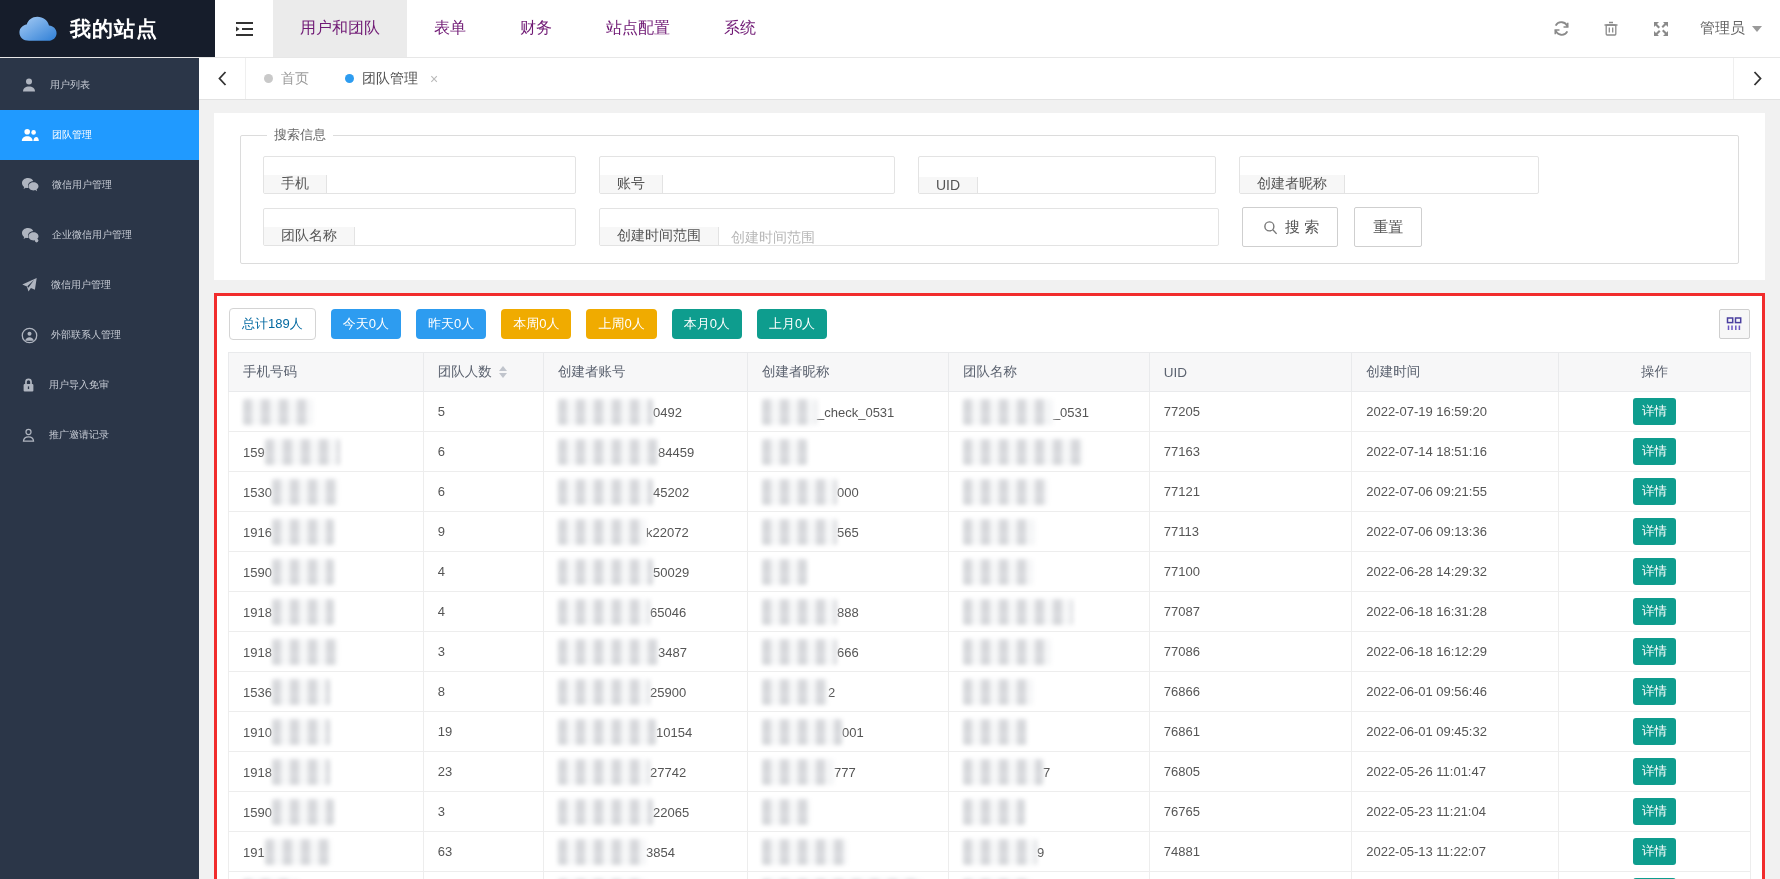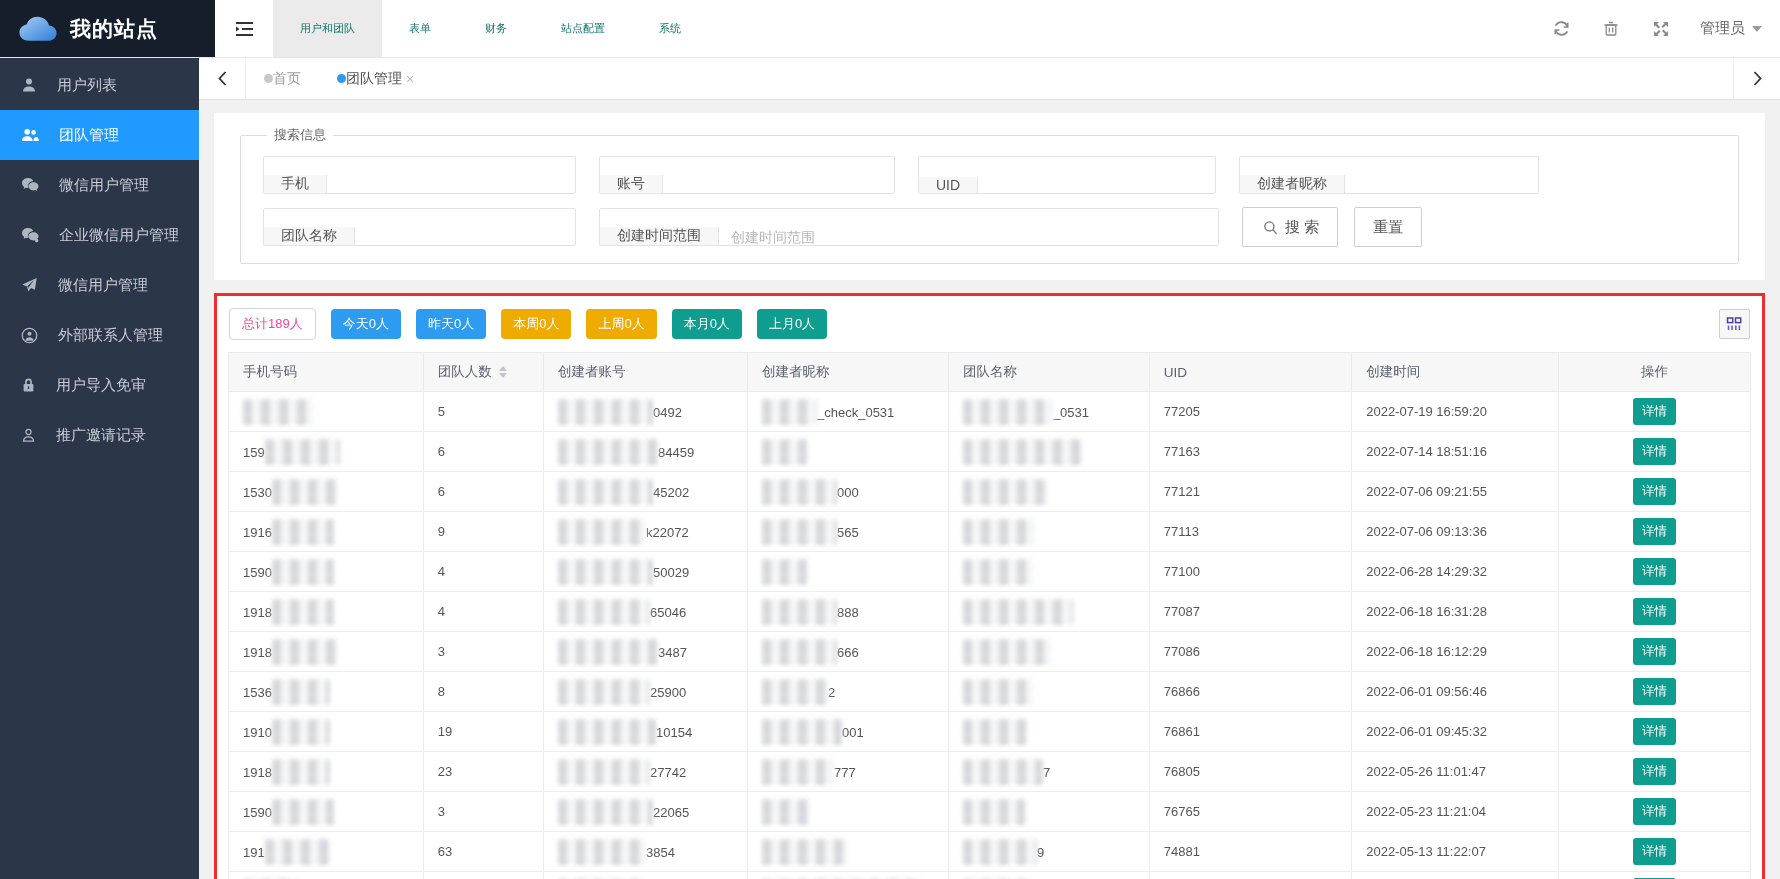--- a/index.html
+++ b/index.html
@@ -6,43 +6,43 @@
   body{font-family:"Liberation Sans","DejaVu Sans",sans-serif;}
   .app{width:1780px;height:879px;overflow:hidden;display:flex;flex-direction:column;background:#f1f1f1;}
 
   
   .topbar{height:57px;display:flex;background:#fff;border-bottom:1px solid #e7e7e7;flex:0 0 auto;}
   .logo{width:199px;flex:0 0 auto;background:#161d2b;color:#fff;display:flex;align-items:center;gap:10px;padding-left:16px;font-size:21px;font-weight:bold;letter-spacing:1px;}
   .logo svg{display:block;}
   .navbar{flex:1;display:flex;align-items:stretch;}
   .menu-toggle{width:58px;display:flex;align-items:center;justify-content:center;cursor:pointer;color:#333;}
   .nav-items{display:flex;align-items:stretch;}
-  .nav-item{padding:0 27px;display:flex;align-items:center;font-size:11px;color:#0f766e;cursor:pointer;white-space:nowrap;}
+  .nav-item{padding:0 27px;display:flex;align-items:center;font-size:16px;color:#701a75;cursor:pointer;white-space:nowrap;}
   .nav-item.active{background:#ebebeb;}
   .nav-right{margin-left:auto;display:flex;align-items:center;padding-right:18px;}
   .icon-btn{width:50px;height:100%;display:flex;align-items:center;justify-content:center;color:#8a8a8a;cursor:pointer;}
   .admin{display:flex;align-items:center;gap:7px;color:#666;font-size:15px;margin-left:14px;cursor:pointer;}
   .caret-down{width:0;height:0;border-left:5px solid transparent;border-right:5px solid transparent;border-top:6px solid #9a9a9a;display:inline-block;}
 
   
   .body{flex:1;display:flex;overflow:hidden;}
   .sidebar{width:199px;flex:0 0 auto;background:#2b3648;padding-top:2px;}
-  .side-item{height:50px;display:flex;align-items:center;gap:20px;padding-left:21px;font-size:15px;color:#c7ccd5;cursor:pointer;}
+  .side-item{height:50px;display:flex;align-items:center;gap:13px;padding-left:21px;font-size:10px;color:#c7ccd5;cursor:pointer;}
   .side-item svg{flex:0 0 auto;opacity:.85;}
   .side-item.active{background:var(--accent-blue,#209aff);color:#fff;}
   .side-item.active svg{opacity:1;}
 
   .main{flex:1;display:flex;flex-direction:column;overflow:hidden;min-width:0;}
 
   
   .tabbar{height:41px;background:#fff;border-bottom:1px solid #e2e2e2;display:flex;align-items:stretch;flex:0 0 auto;}
   .tab-arrow{width:46px;display:flex;align-items:center;justify-content:center;color:#333;cursor:pointer;}
   .tab-arrow.left{border-right:1px solid #efefef;}
   .tab-arrow.right{margin-left:auto;border-left:1px solid #efefef;}
-  .tab{display:flex;align-items:center;gap:0;padding:0 18px;font-size:14px;color:#9b9b9b;cursor:pointer;}
+  .tab{display:flex;align-items:center;gap:8px;padding:0 18px;font-size:14px;color:#9b9b9b;cursor:pointer;}
   .tab .dot{width:9px;height:9px;border-radius:50%;background:#c9c9c9;}
   .tab.active{color:#515151;}
   .tab.active .dot{background:var(--badge-blue,#2d9cf0);}
   .tab .close{color:#b9b9b9;font-size:14px;margin-left:4px;line-height:1;}
 
   
   .content{flex:1;overflow:hidden;padding:13px 15px 0;background:#f1f1f1;}
 
   .search-card{background:#fff;padding:13px 26px 16px;}
   fieldset.search-fs{border:1px solid #dcdcdc;border-radius:2px;margin:0;padding:12px 22px 16px;}
@@ -57,21 +57,21 @@
   .w-date{width:620px;}
   .btn{height:40px;border:1px solid #cfcfcf;border-radius:2px;background:#fff;display:flex;align-items:center;justify-content:center;gap:7px;font-size:15px;color:#555;cursor:pointer;padding:0 18px;font-family:inherit;}
   .btn.search-btn{margin-right:16px;min-width:95px;box-sizing:border-box;padding-left:20px;}
   .btn.reset-btn{min-width:64px;box-sizing:border-box;}
 
   
   .hl-region{margin-top:13px;background:#fff;border:3px solid var(--highlight-red,#f12c2c);padding:9px 11px 0;overflow:hidden;}
   .badges{display:flex;align-items:center;padding:3px 1px 12px;}
   .badges-list{display:flex;gap:15px;flex:1;align-items:center;}
   .badge{height:30px;padding:0 12px;border-radius:4px;display:flex;align-items:center;font-size:13px;color:#fff;white-space:nowrap;cursor:pointer;}
-  .badge.plain{background:#fff;border:1px solid #d4d4d4;color:#ec4899;}
+  .badge.plain{background:#fff;border:1px solid #d4d4d4;color:#0369a1;}
   .badge.blue{background:var(--badge-blue,#2d9cf0);}
   .badge.orange{background:var(--badge-orange,#f0ab00);}
   .badge.teal{background:var(--badge-teal,#0e9d8e);}
   .col-toggle{width:31px;height:30px;border:1px solid #cfcfcf;background:#f7f7f7;display:flex;align-items:center;justify-content:center;cursor:pointer;border-radius:2px;padding:0;}
 
   table.team{width:100%;border-collapse:collapse;table-layout:fixed;font-size:13px;color:#555;}
   table.team th{background:#f7f7f8;font-weight:400;color:#5c6370;text-align:left;padding:0 14px;height:38px;border:1px solid #e9eaec;font-size:13.5px;white-space:nowrap;}
   table.team td{padding:0 14px;height:39px;border:1px solid #ededed;white-space:nowrap;overflow:hidden;}
   table.team th.center, table.team td.center{text-align:center;}
   .sort-ico{display:inline-flex;flex-direction:column;gap:2px;margin-left:7px;vertical-align:middle;}

